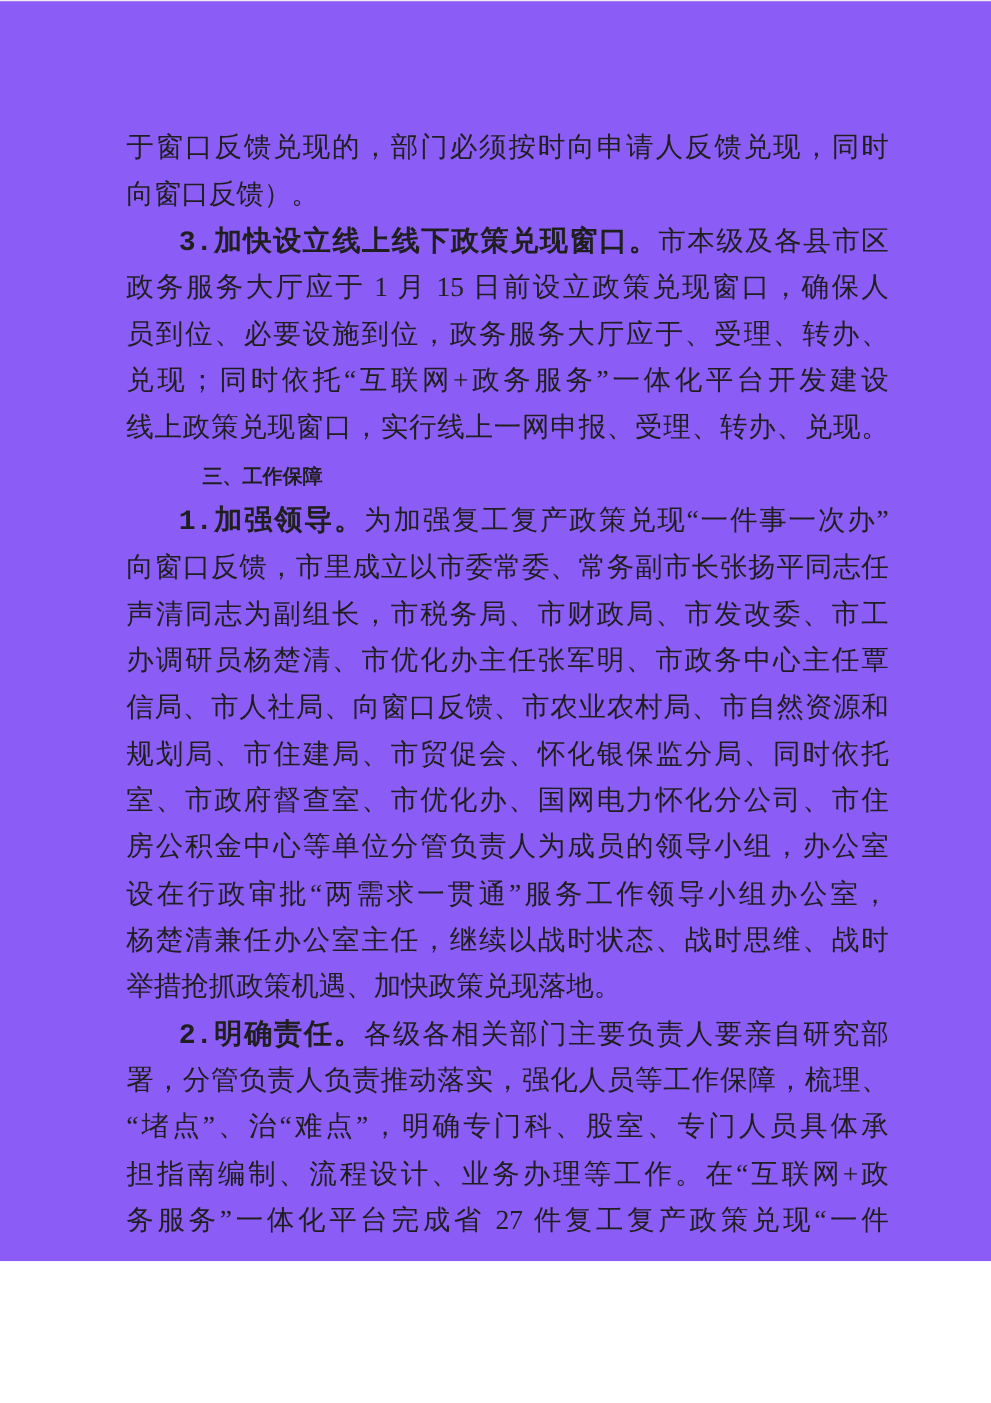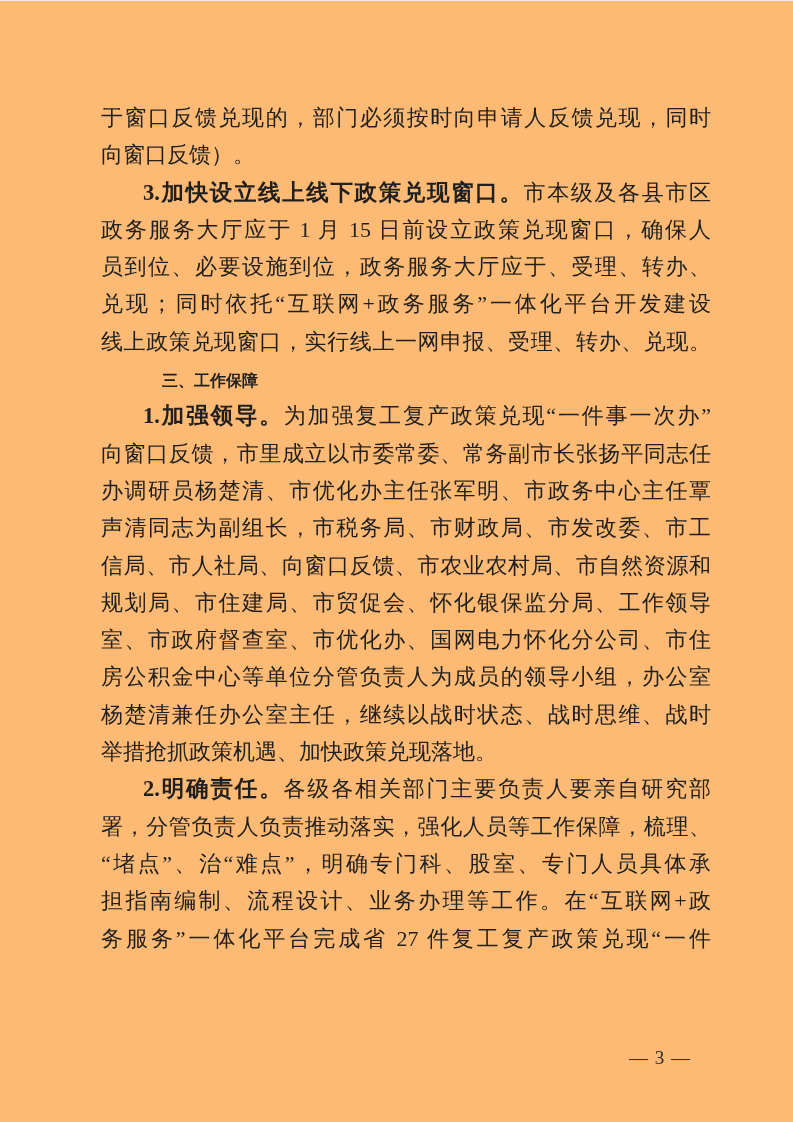--- a/index.html
+++ b/index.html
@@ -3,22 +3,22 @@
 <meta charset="utf-8">
 <style>
   html, body {
     margin: 0;
     padding: 0;
     background: #ffffff;
   }
   .page {
     position: relative;
     width: 793px;
-    height: 1122px;
-    background: #fdba74;
+    height: 1009px;
+    background: #8b5cf6;
     overflow: hidden;
     font-family: "Liberation Serif", "DejaVu Serif", serif;
   }
   .page::before {
     content: "";
     position: absolute;
     top: 0; left: 0; right: 0;
     height: 1px;
     background: #ececec;
   }
@@ -42,21 +42,21 @@
     white-space: normal;
   }
   .line.end {
     text-align-last: left;
     white-space: normal;
   }
   .line.indent {
     text-indent: 42px;
   }
   .b {
-    font-family: Liberation Serif, serif;
+    font-family: Liberation Mono, monospace;
     font-weight: bold;
     font-size: 22.5px;
   }
   .line.heading {
     text-indent: 61px;
   }
   .line.heading .b {
     font-size: 16px;
   }
   .page-number {
@@ -79,26 +79,27 @@
       <div class="line justified"><span class="n">于窗口反馈兑现的，部门必须按时向申请人反馈兑现，同时</span></div>
       <div class="line end"><span class="n">向窗口反馈）。</span></div>
       <div class="line indent justified"><span class="b">3.加快设立线上线下政策兑现窗口。</span><span class="n">市本级及各县市区</span></div>
       <div class="line justified"><span class="n">政务服务大厅应于 1 月 15 日前设立政策兑现窗口，确保人</span></div>
       <div class="line justified"><span class="n">员到位、必要设施到位，政务服务大厅应于、受理、转办、</span></div>
       <div class="line justified"><span class="n">兑现；同时依托“互联网+政务服务”一体化平台开发建设</span></div>
       <div class="line justified"><span class="n">线上政策兑现窗口，实行线上一网申报、受理、转办、兑现。</span></div>
       <div class="line heading end"><span class="b">三、工作保障</span></div>
       <div class="line indent justified"><span class="b">1.加强领导。</span><span class="n">为加强复工复产政策兑现“一件事一次办”</span></div>
       <div class="line justified"><span class="n">向窗口反馈，市里成立以市委常委、常务副市长张扬平同志任</span></div>
+      <div class="line justified"><span class="n">声清同志为副组长，市税务局、市财政局、市发改委、市工</span></div>
       <div class="line justified"><span class="n">办调研员杨楚清、市优化办主任张军明、市政务中心主任覃</span></div>
-      <div class="line justified"><span class="n">声清同志为副组长，市税务局、市财政局、市发改委、市工</span></div>
       <div class="line justified"><span class="n">信局、市人社局、向窗口反馈、市农业农村局、市自然资源和</span></div>
-      <div class="line justified"><span class="n">规划局、市住建局、市贸促会、怀化银保监分局、工作领导</span></div>
+      <div class="line justified"><span class="n">规划局、市住建局、市贸促会、怀化银保监分局、同时依托</span></div>
       <div class="line justified"><span class="n">室、市政府督查室、市优化办、国网电力怀化分公司、市住</span></div>
       <div class="line justified"><span class="n">房公积金中心等单位分管负责人为成员的领导小组，办公室</span></div>
+      <div class="line justified"><span class="n">设在行政审批“两需求一贯通”服务工作领导小组办公室，</span></div>
       <div class="line justified"><span class="n">杨楚清兼任办公室主任，继续以战时状态、战时思维、战时</span></div>
       <div class="line end"><span class="n">举措抢抓政策机遇、加快政策兑现落地。</span></div>
       <div class="line indent justified"><span class="b">2.明确责任。</span><span class="n">各级各相关部门主要负责人要亲自研究部</span></div>
       <div class="line justified"><span class="n">署，分管负责人负责推动落实，强化人员等工作保障，梳理、</span></div>
       <div class="line justified"><span class="n">“堵点”、治“难点”，明确专门科、股室、专门人员具体承</span></div>
       <div class="line justified"><span class="n">担指南编制、流程设计、业务办理等工作。在“互联网+政</span></div>
       <div class="line justified"><span class="n">务服务”一体化平台完成省 27 件复工复产政策兑现“一件</span></div>
     </div>
   <div class="page-number">— 3 —</div>
 </div>

